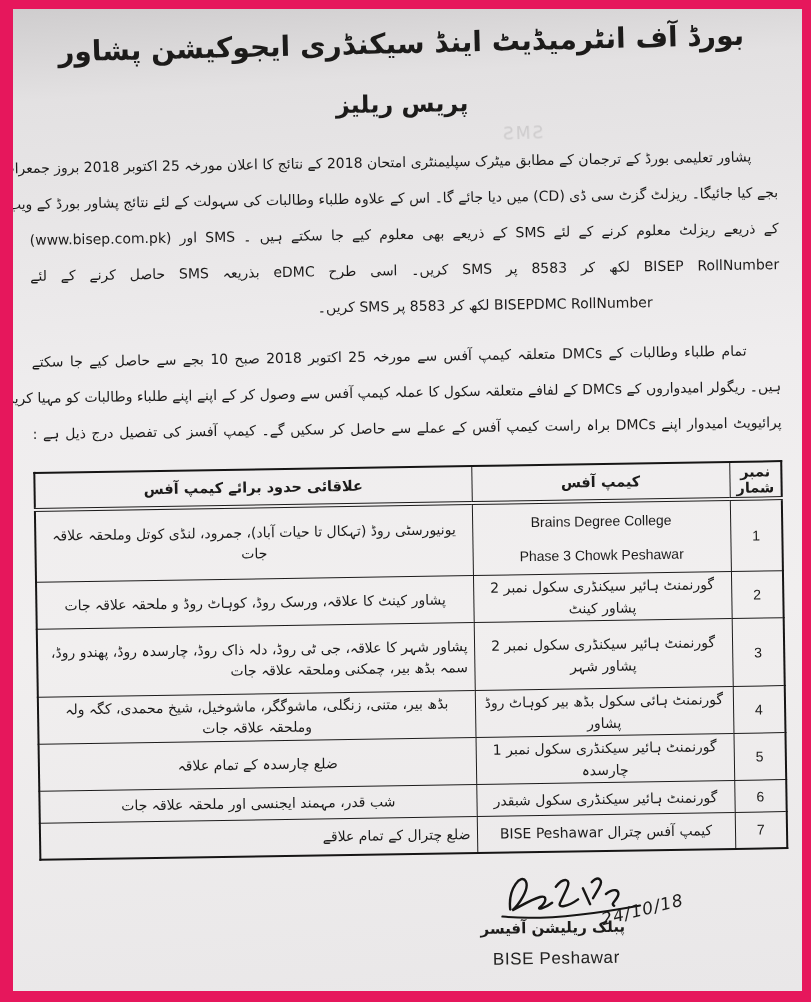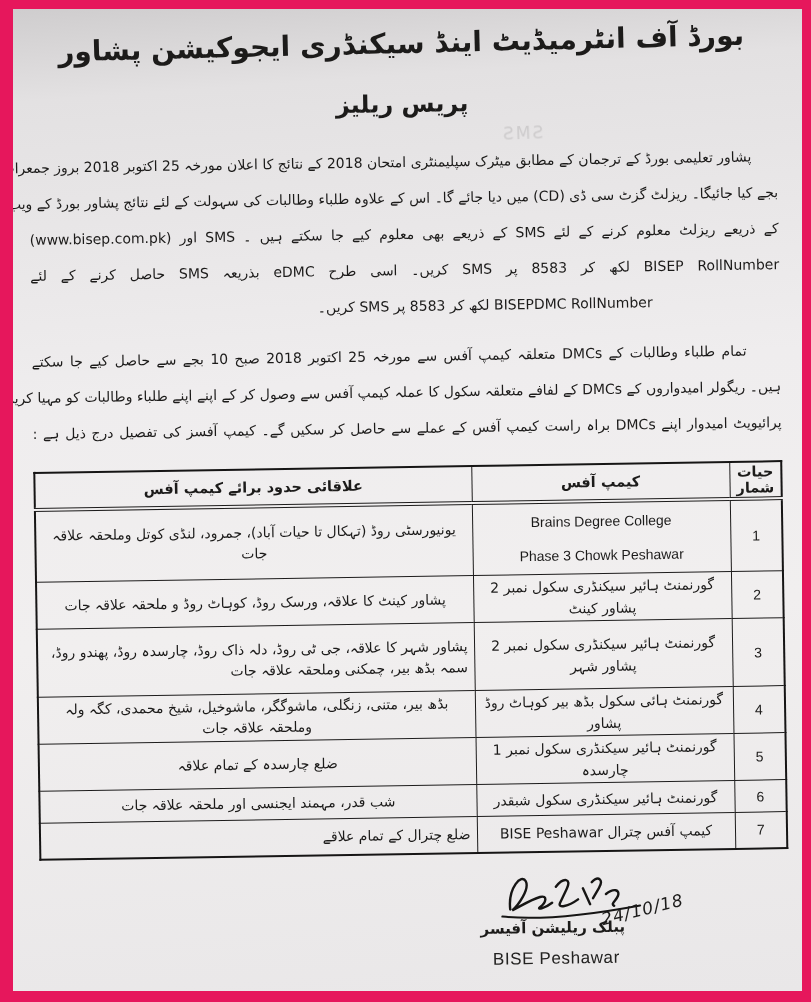--- a/index.html
+++ b/index.html
@@ -76,21 +76,21 @@
       </div>
 
       <table class="camp">
         <colgroup>
             <col class="c-serial">
             <col class="c-camp">
             <col class="c-area">
           </colgroup>
         <thead>
           <tr>
-            <th>حیات شمار</th>
+            <th>نمبر شمار</th>
             <th>کیمپ آفس</th>
             <th>علاقائی حدود برائے کیمپ آفس</th>
           </tr>
         </thead>
         <tbody>
           <tr class="r1">
             <td class="serial">1</td>
             <td class="camp-en">
               <div>Brains Degree College</div>
               <div>Phase 3 Chowk Peshawar</div>

